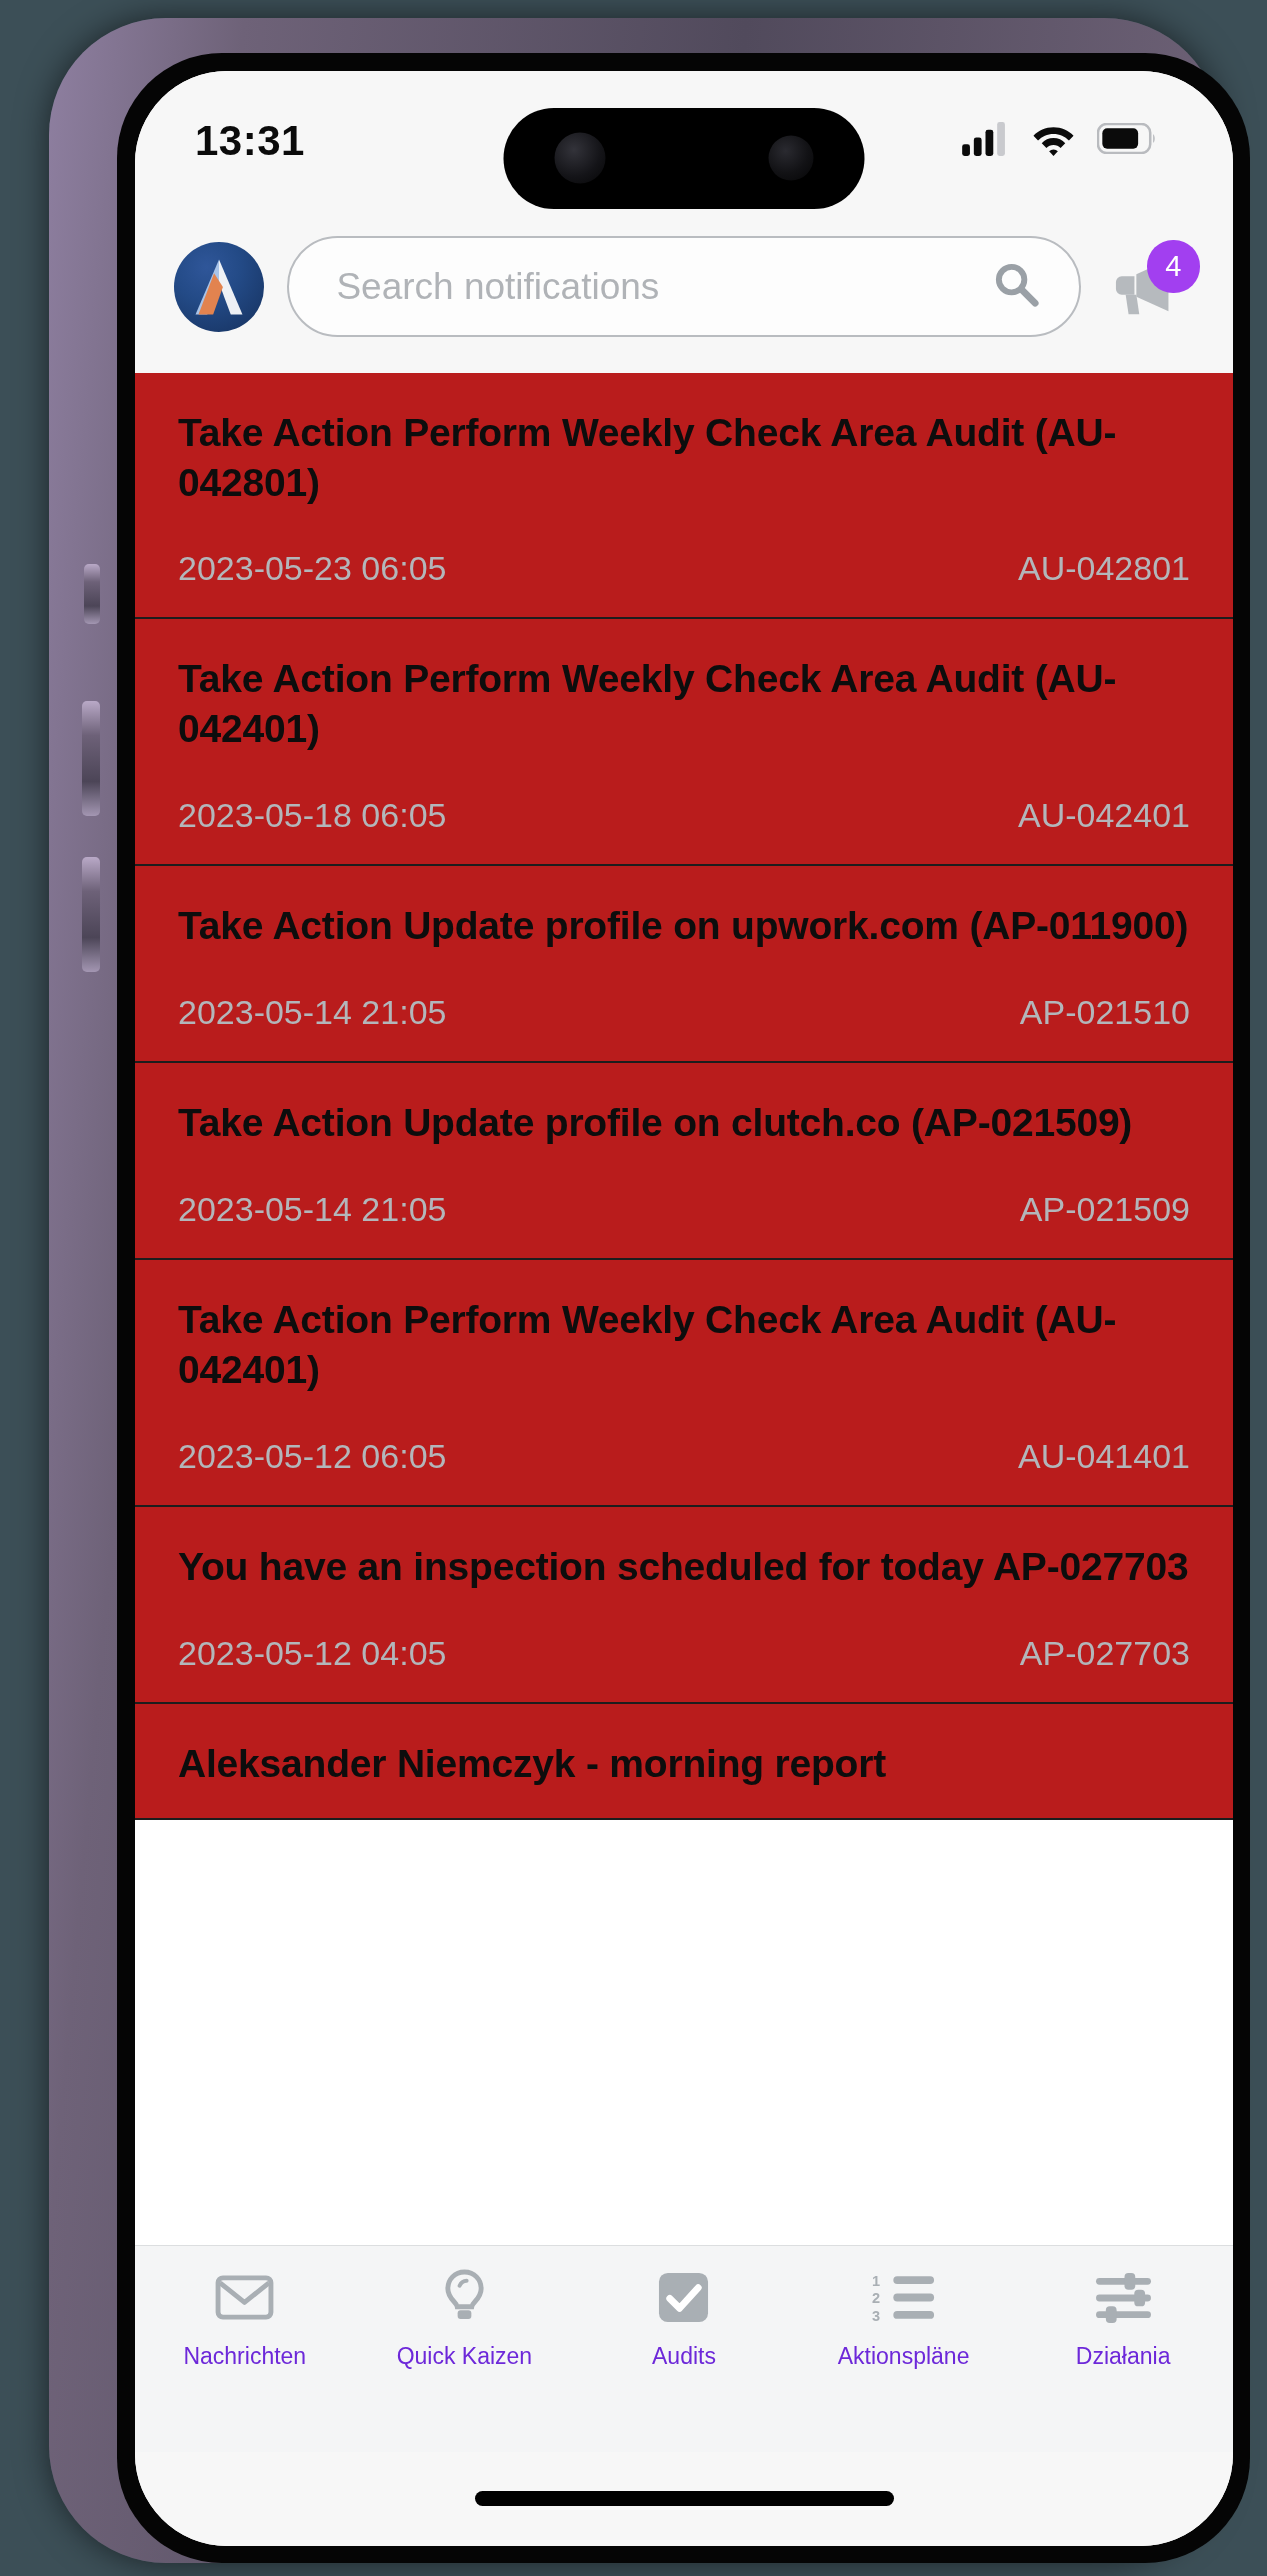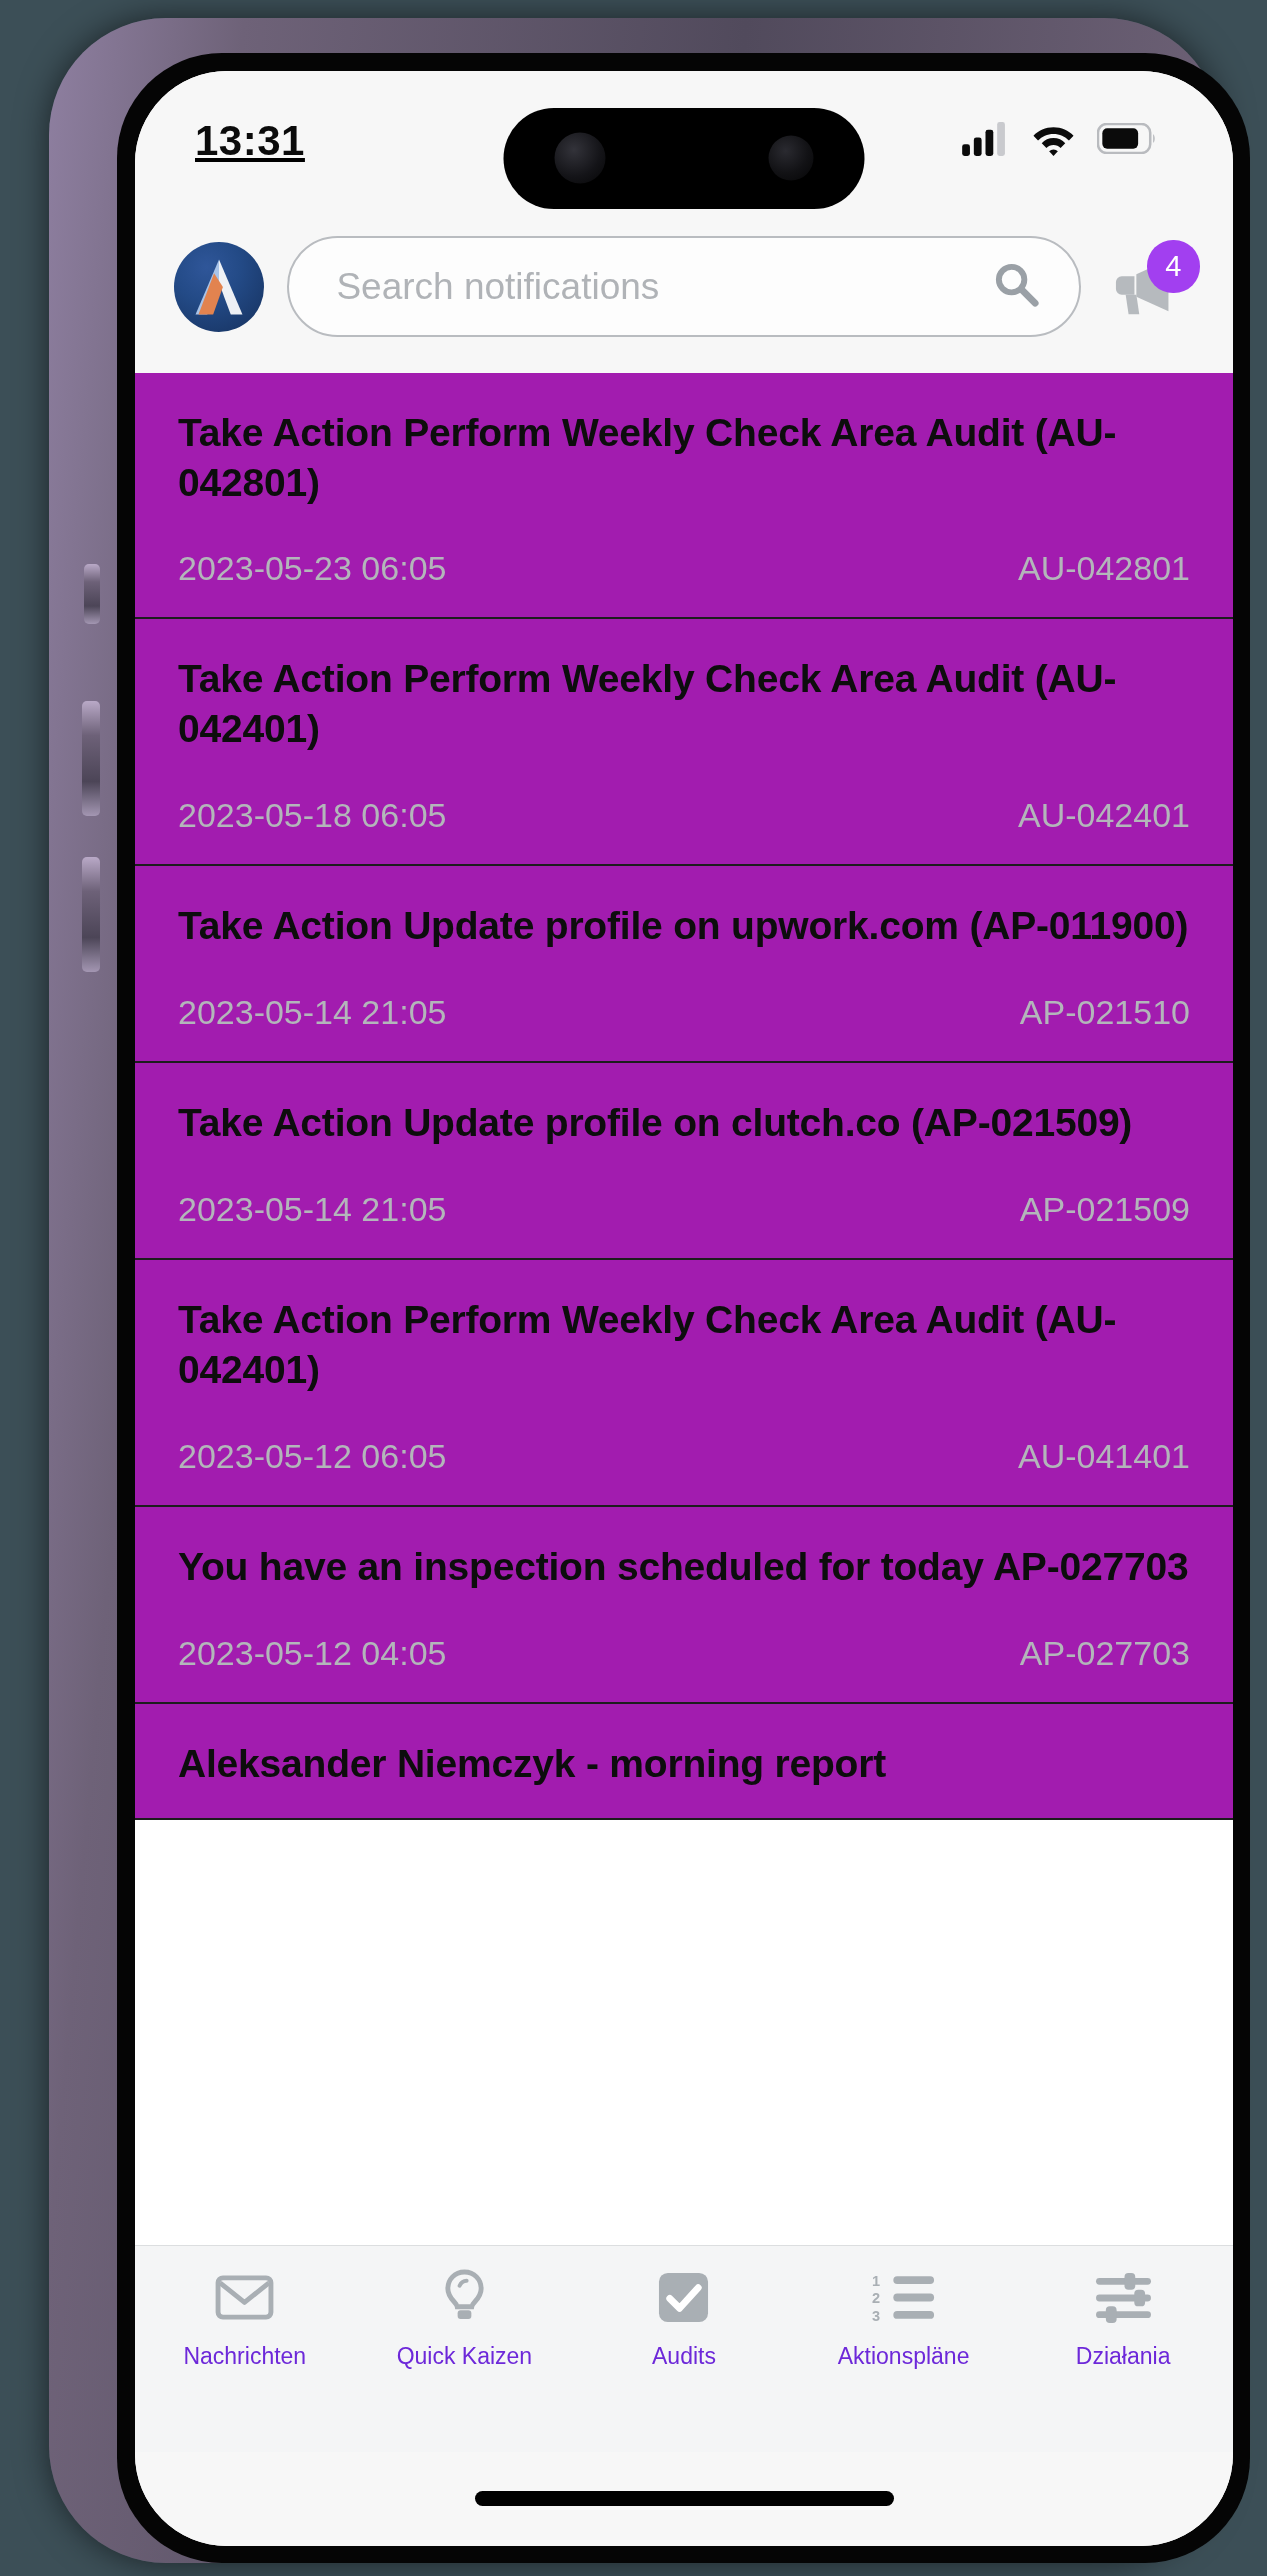--- a/index.html
+++ b/index.html
@@ -39,21 +39,20 @@
   .btn-voldn{ left:33px; top:839px; width:17.6px; height:115px; }
   .btn-power{ right:33px; top:780px; width:17.6px; height:176px;
     background:linear-gradient(180deg,#b9a9c7,#6d6178 30%,#4c4557 70%,#a396b2); position:absolute; border-radius:4.9px;}
 
   
   .statusbar{
     position:relative; height:146px; flex:0 0 146px;
     background:#f7f7f7;
     display:flex; align-items:center; justify-content:space-between;
     padding:0 76px 0 60px;
-    text-decoration:underline;
   }
   .clock{ font-size:42px; font-weight:600; color:#0b0b0b; letter-spacing:0.5px;
           margin-top:-5.9px; }
   .status-icons{ display:flex; align-items:center; gap:21.5px; margin-top:-5.9px; }
   .dynamic-island{
     position:absolute; left:50%; transform:translateX(-50%); top:37px;
     width:361px; height:101px; border-radius:59px; background:#000;
   }
   .di-lens{ position:absolute; right:51px; top:50%; transform:translateY(-50%);
     width:45px; height:45px; border-radius:50%;
@@ -84,21 +83,21 @@
     min-width:53px; height:53px; padding:0 7.8px; border-radius:26px;
     background:#a23ff0; color:#fff; font-size:29px; font-weight:500;
     display:flex; align-items:center; justify-content:center;
   }
 
   
   .list{ flex:1 1 auto; background:#ffffff; overflow:hidden; }
   .n-item{
     padding:35px 43px 29px 43px;
     border-bottom:2px solid #1d1d1d;
-    background:#a21caf;
+    background:#b91c1c;
   }
   .n-title{
     font-size:39px; font-weight:700; color:#0d0d0d;
     line-height:1.28; letter-spacing:-0.2px;
   }
   .n-meta{
     margin-top:42px; display:flex; align-items:baseline;
     justify-content:space-between;
   }
   .n-date,.n-ref{ font-size:34px; color:#b3b6ba; }

